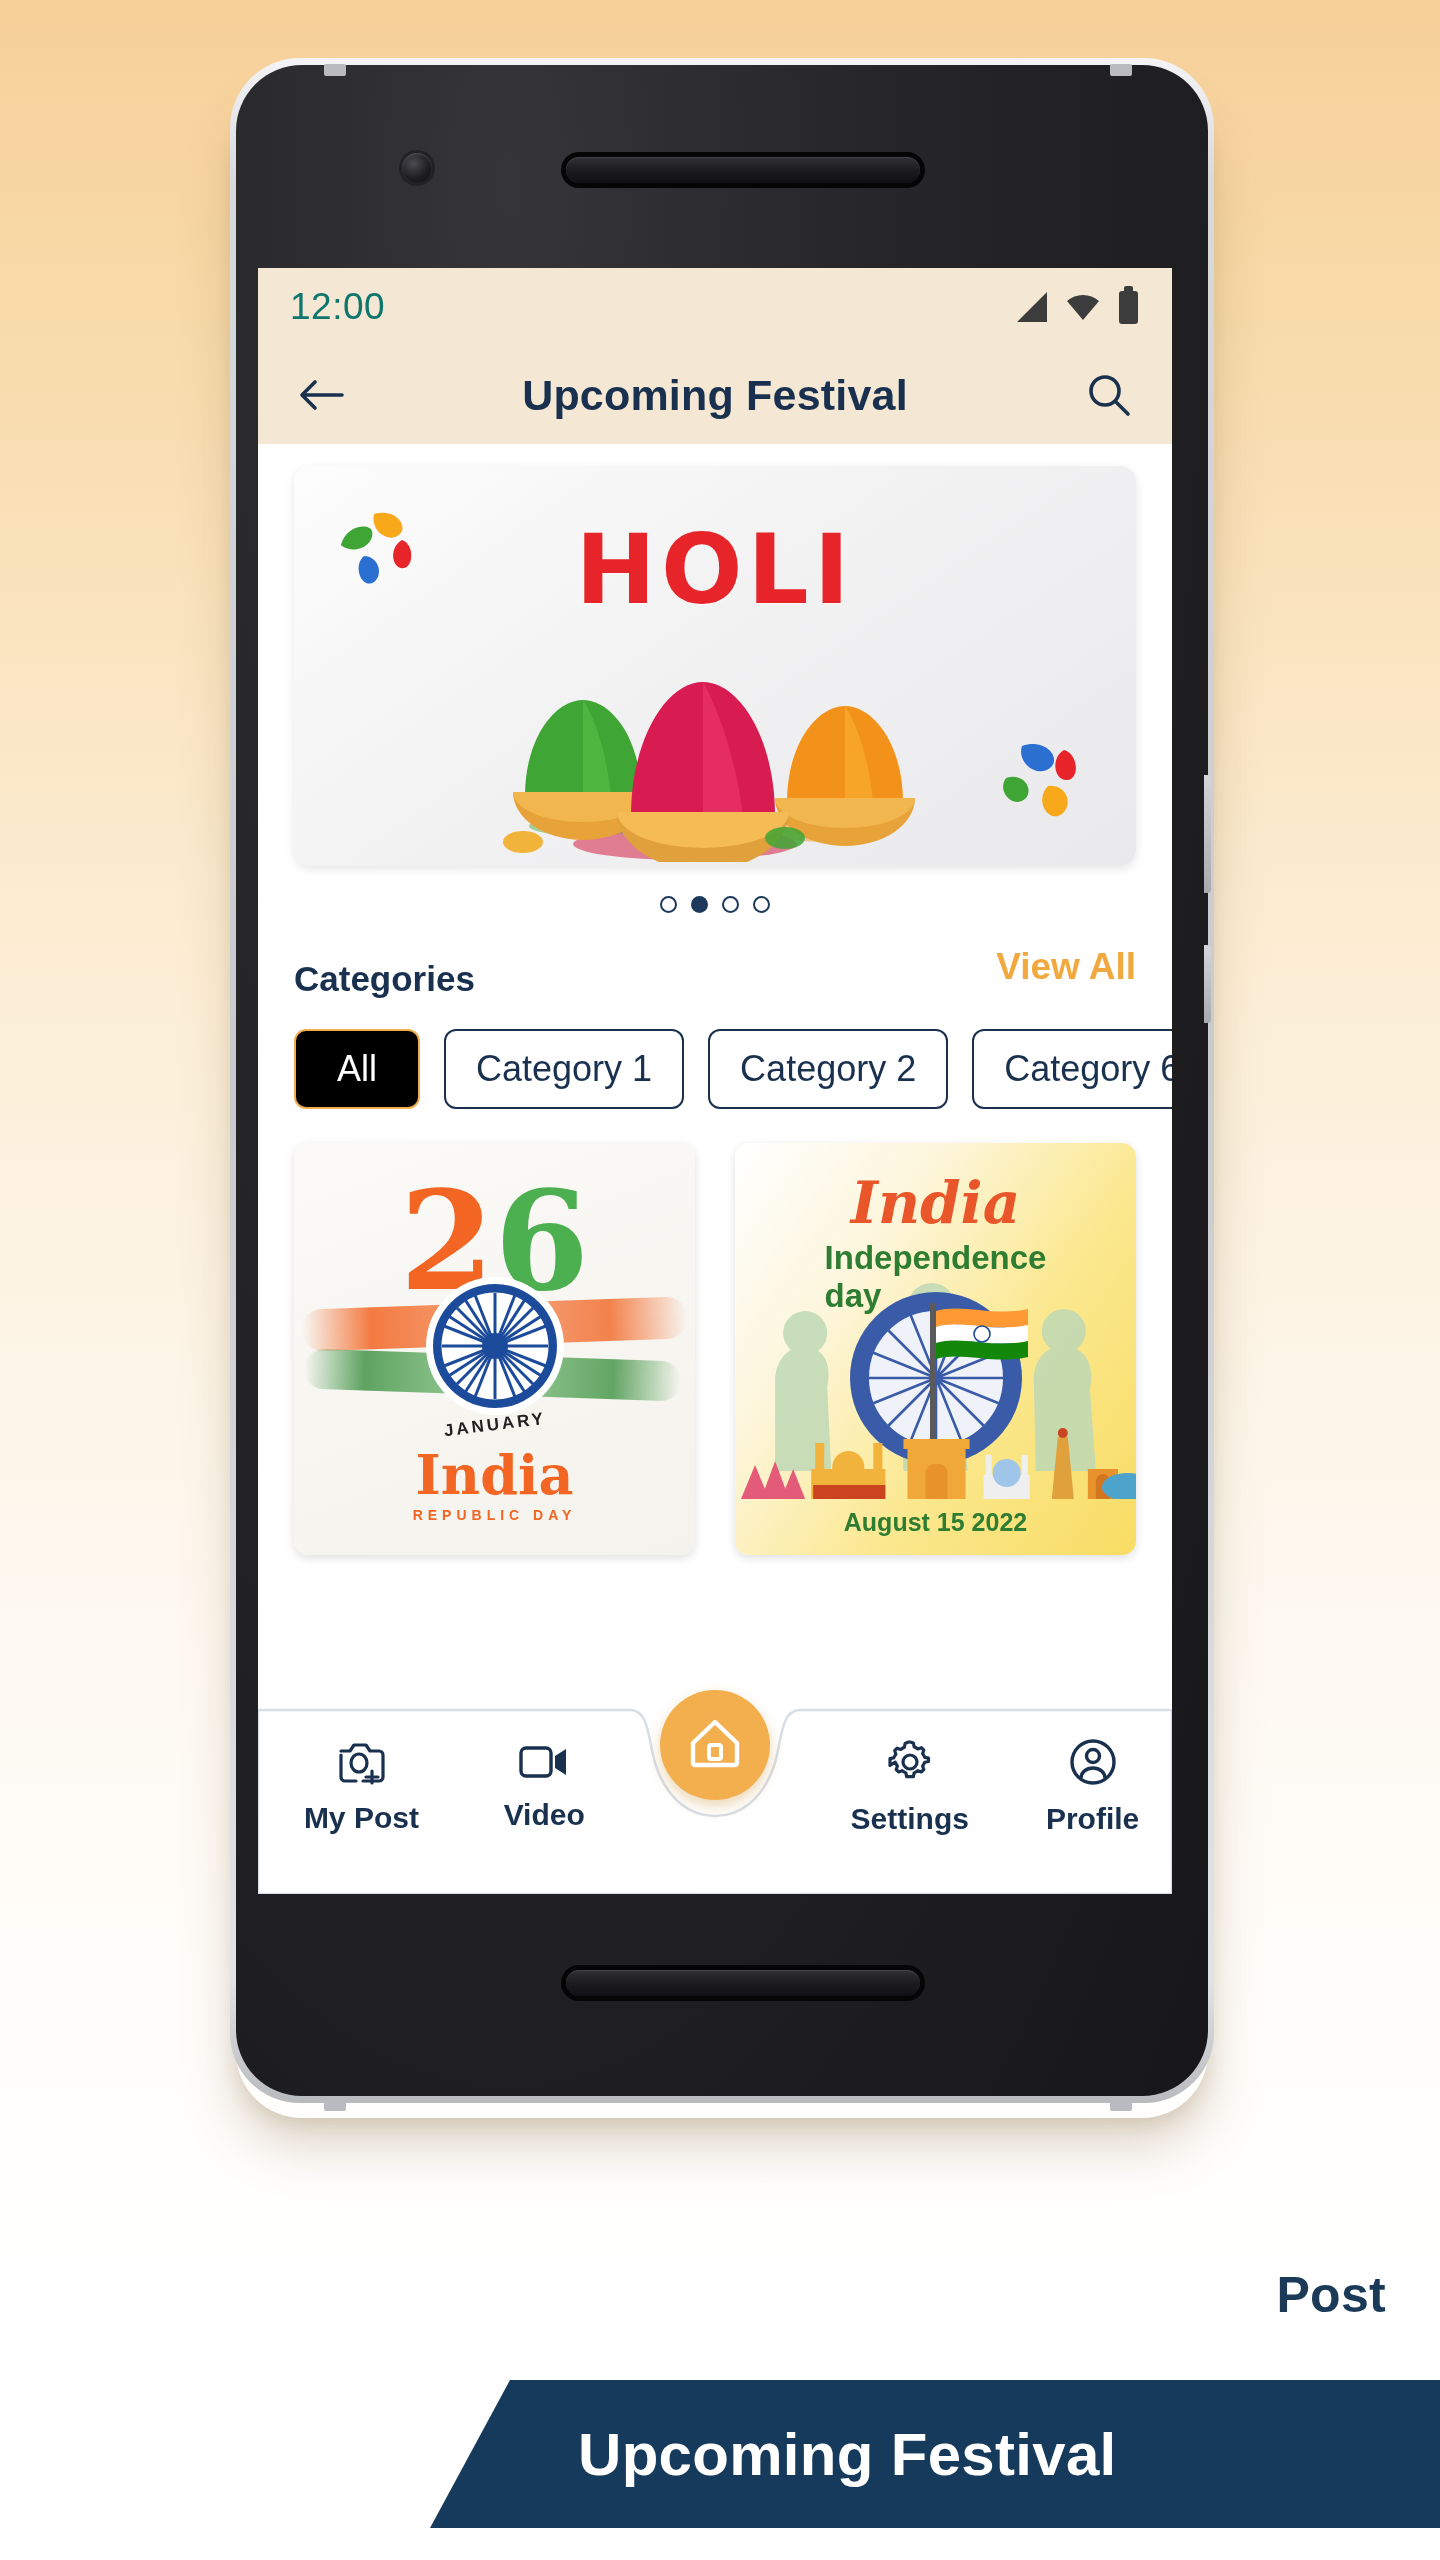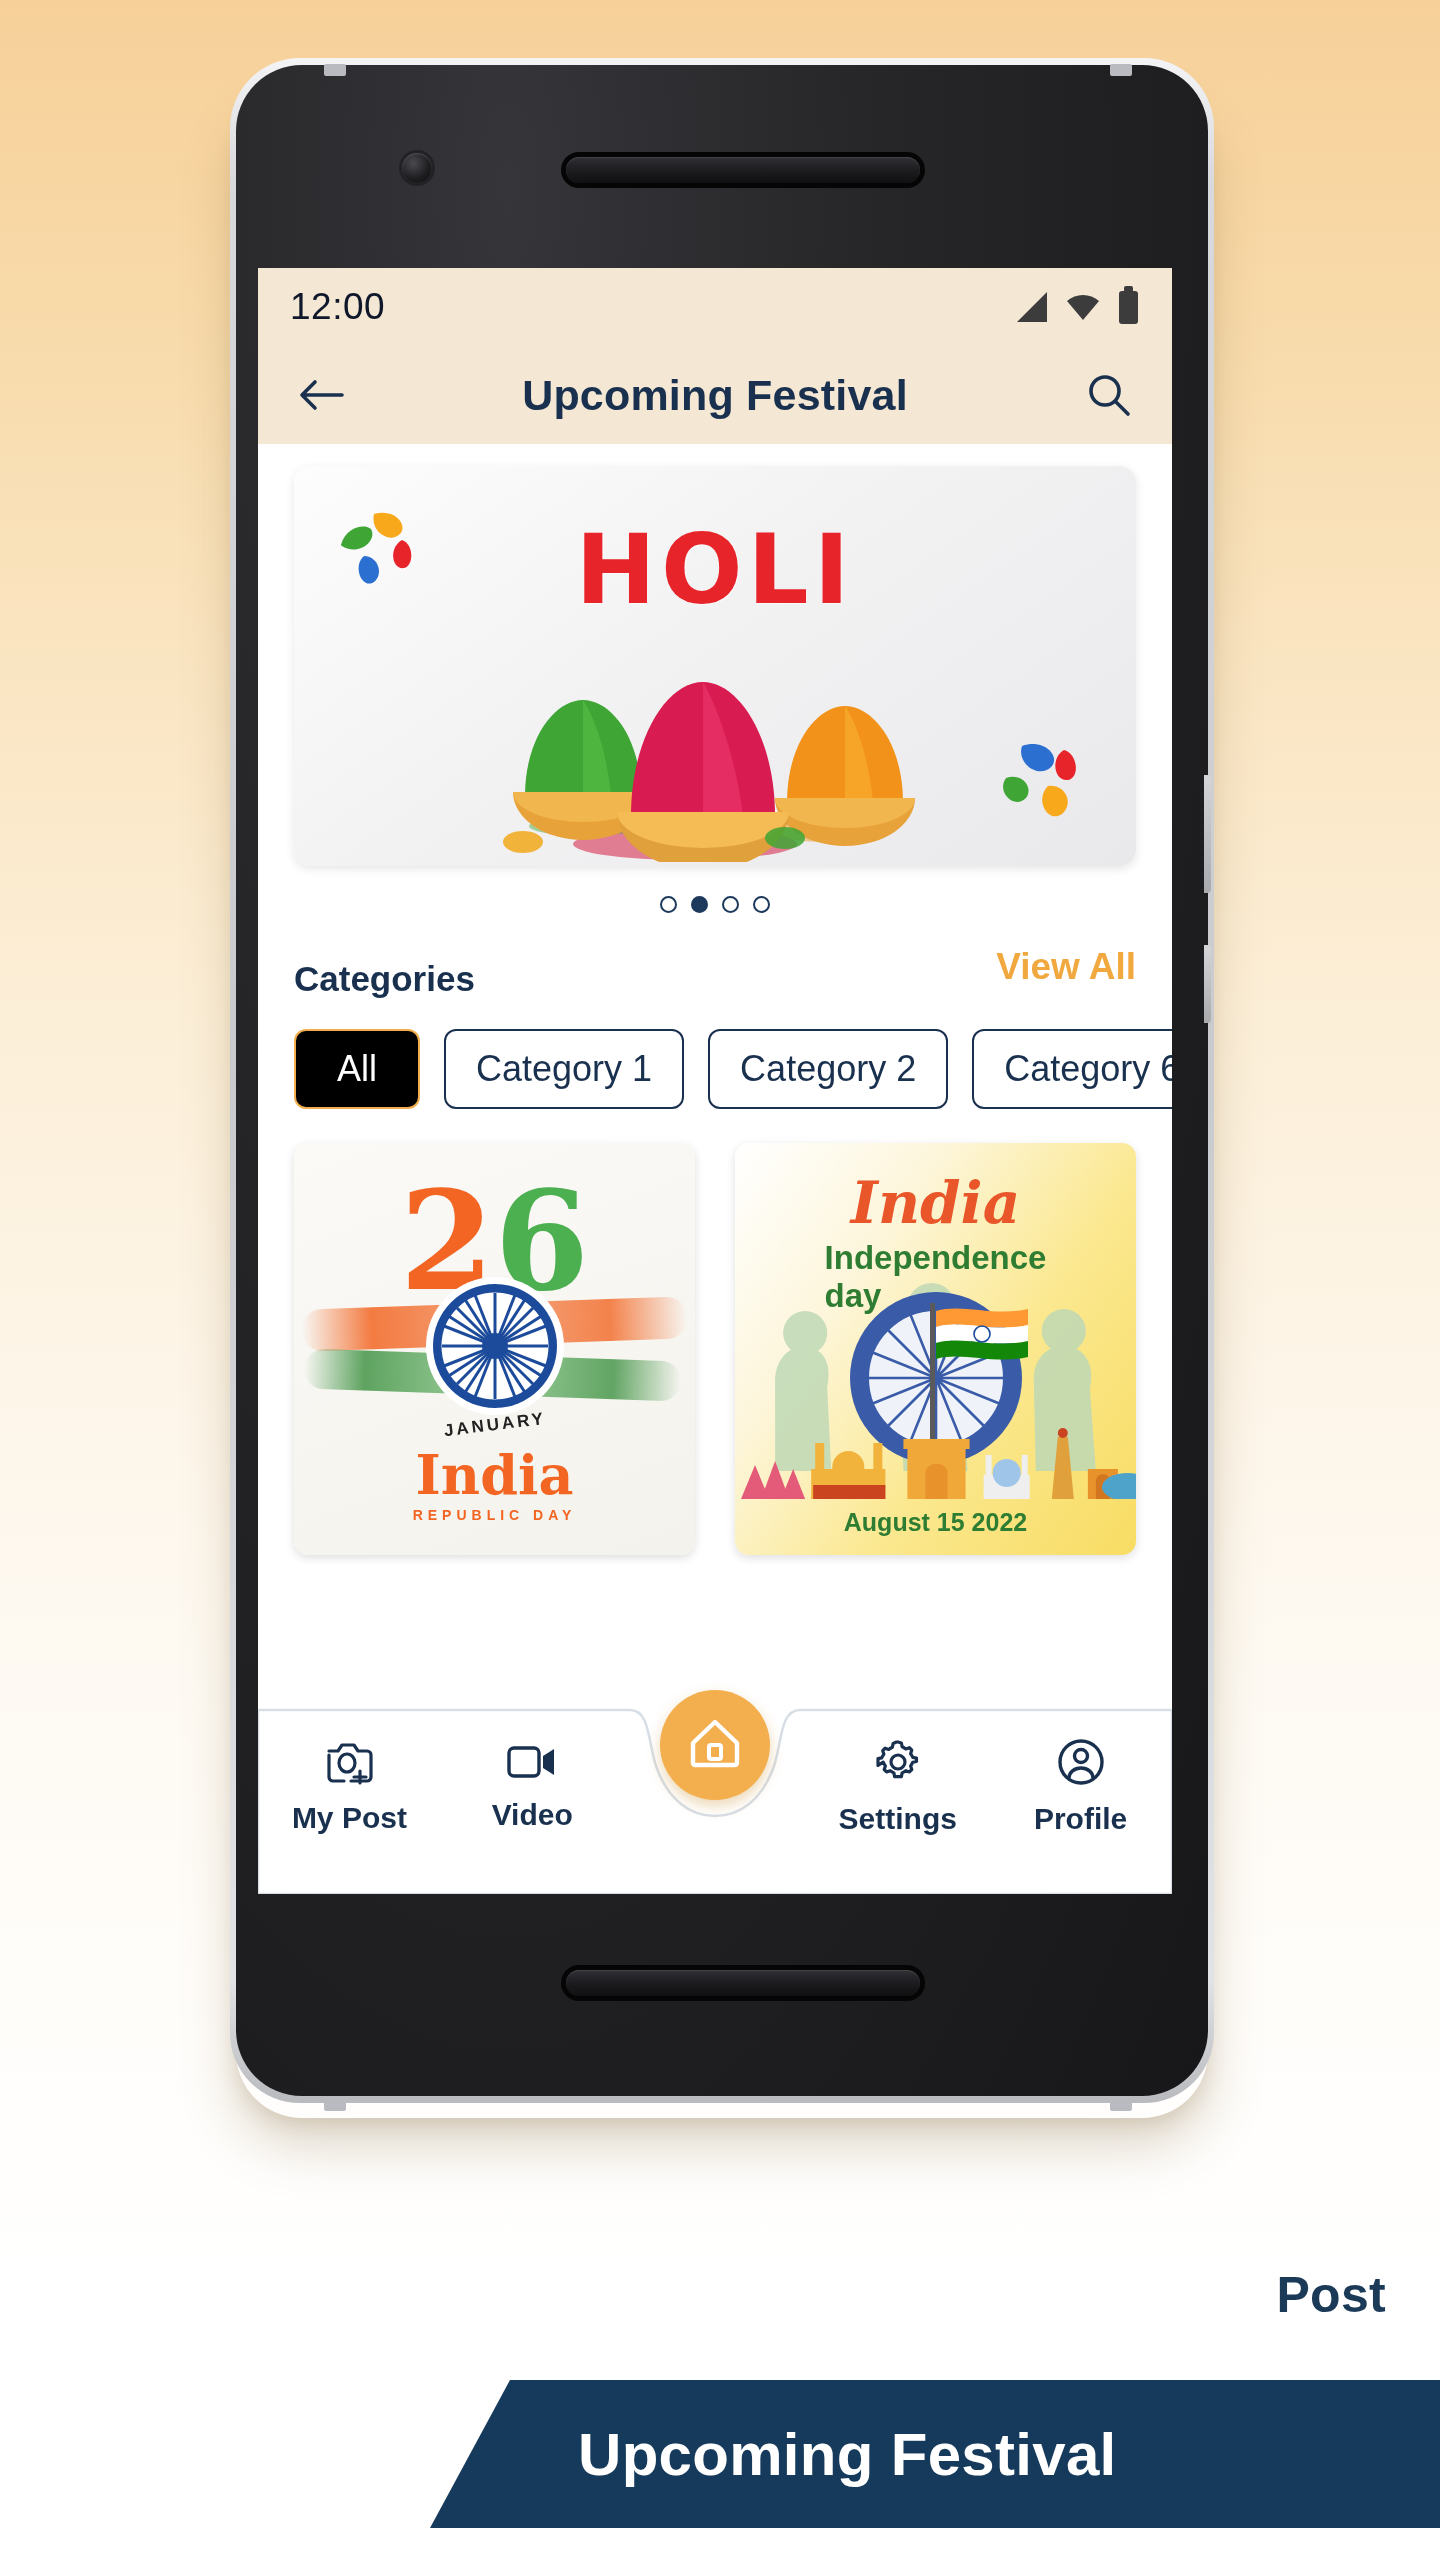--- a/index.html
+++ b/index.html
@@ -85,21 +85,21 @@
     background: #ffffff;
     overflow: hidden;
   }
 
   
   .statusbar {
     height: 78px; background: #F4E7D4;
     display: flex; align-items: center; justify-content: space-between;
     padding: 0 34px 0 32px;
   }
-  .status-time { font-size: 37px; color: #0f172a; letter-spacing: .5px; font-weight: 400; }
+  .status-time { font-size: 37px; color: #0f766e; letter-spacing: .5px; font-weight: 400; }
   .status-icons { display: flex; align-items: center; gap: 19px; }
   .ic-signal { width: 0; height: 0; border-left: 30px solid transparent; border-bottom: 30px solid #3c3c3c; }
   .ic-wifi { width: 34px; height: 34px; position: relative; }
   .ic-wifi svg { display:block; }
   .ic-batt { width: 19px; height: 33px; background: #3c3c3c; border-radius: 3px; position: relative; }
   .ic-batt::before { content:""; position:absolute; left:5px; top:-5px; width:9px; height:5px; background:#3c3c3c; border-radius:2px 2px 0 0; }
 
   
   .appbar {
     height: 98px; background: #F4E7D4;
@@ -190,21 +190,21 @@
   .id .wheel { position:absolute; left:50%; top:146px; transform:translateX(-50%); }
   .id .skyline { position:absolute; left:0; right:0; bottom:56px; height:92px; }
   .id .flagpole { position:absolute; left:50%; top:160px; transform:translateX(-6px); width:5px; height:150px; background:#5a5a5a; }
 
   
   .botnav {
     position: absolute; left: 0; bottom: 0; width: 914px; height: 190px;
     background: #ffffff;
   }
   .nav-curve { position:absolute; left:0; top:0; width:914px; height:190px; }
-  .nav-items { position:absolute; left:0; top:0; width:914px; height:150px; display:flex; }
+  .nav-items { position:absolute; left:12px; top:0; width:914px; height:150px; display:flex; }
   .nav-item { flex:1 1 0; display:flex; flex-direction:column; align-items:center; justify-content:center; gap:12px; cursor:pointer; padding-top:16px; }
   .nav-label { font-size: 30px; font-weight: 700; color:#19314F; }
   .fab {
     position:absolute; left:50%; top: -14px; transform: translateX(-50%);
     width: 110px; height: 110px; border-radius: 50%;
     background: #F3AE4E; display:flex; align-items:center; justify-content:center;
     box-shadow: 0 6px 14px rgba(200,140,40,.35); cursor:pointer; z-index: 3;
   }
 
   

